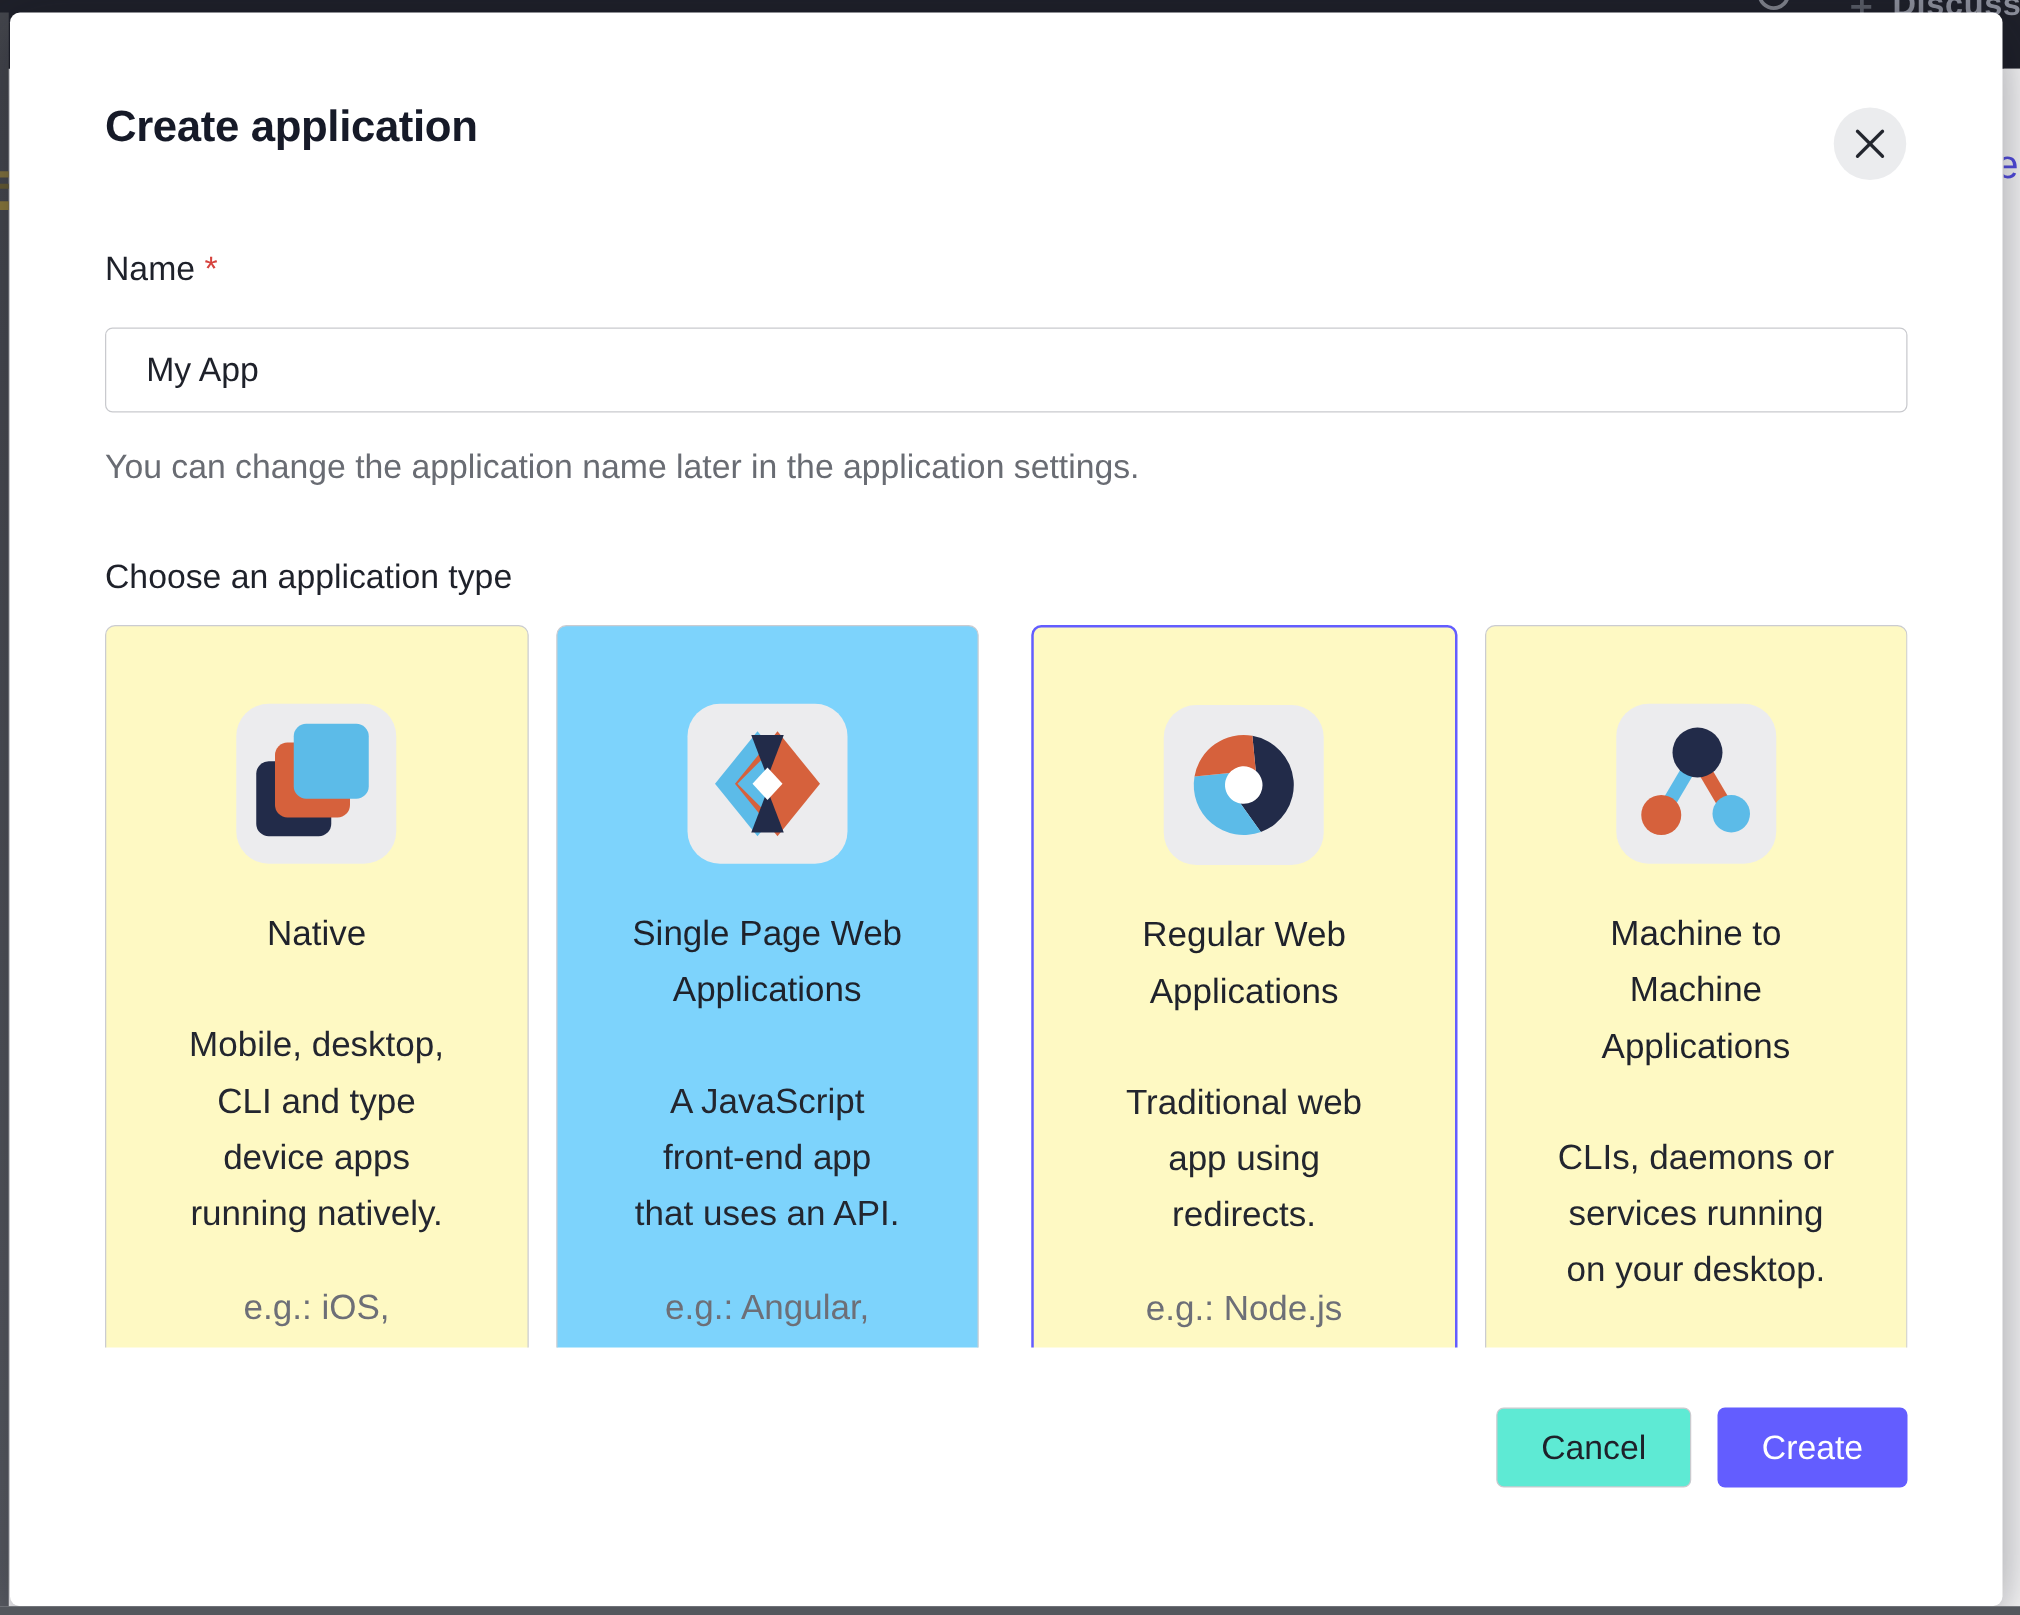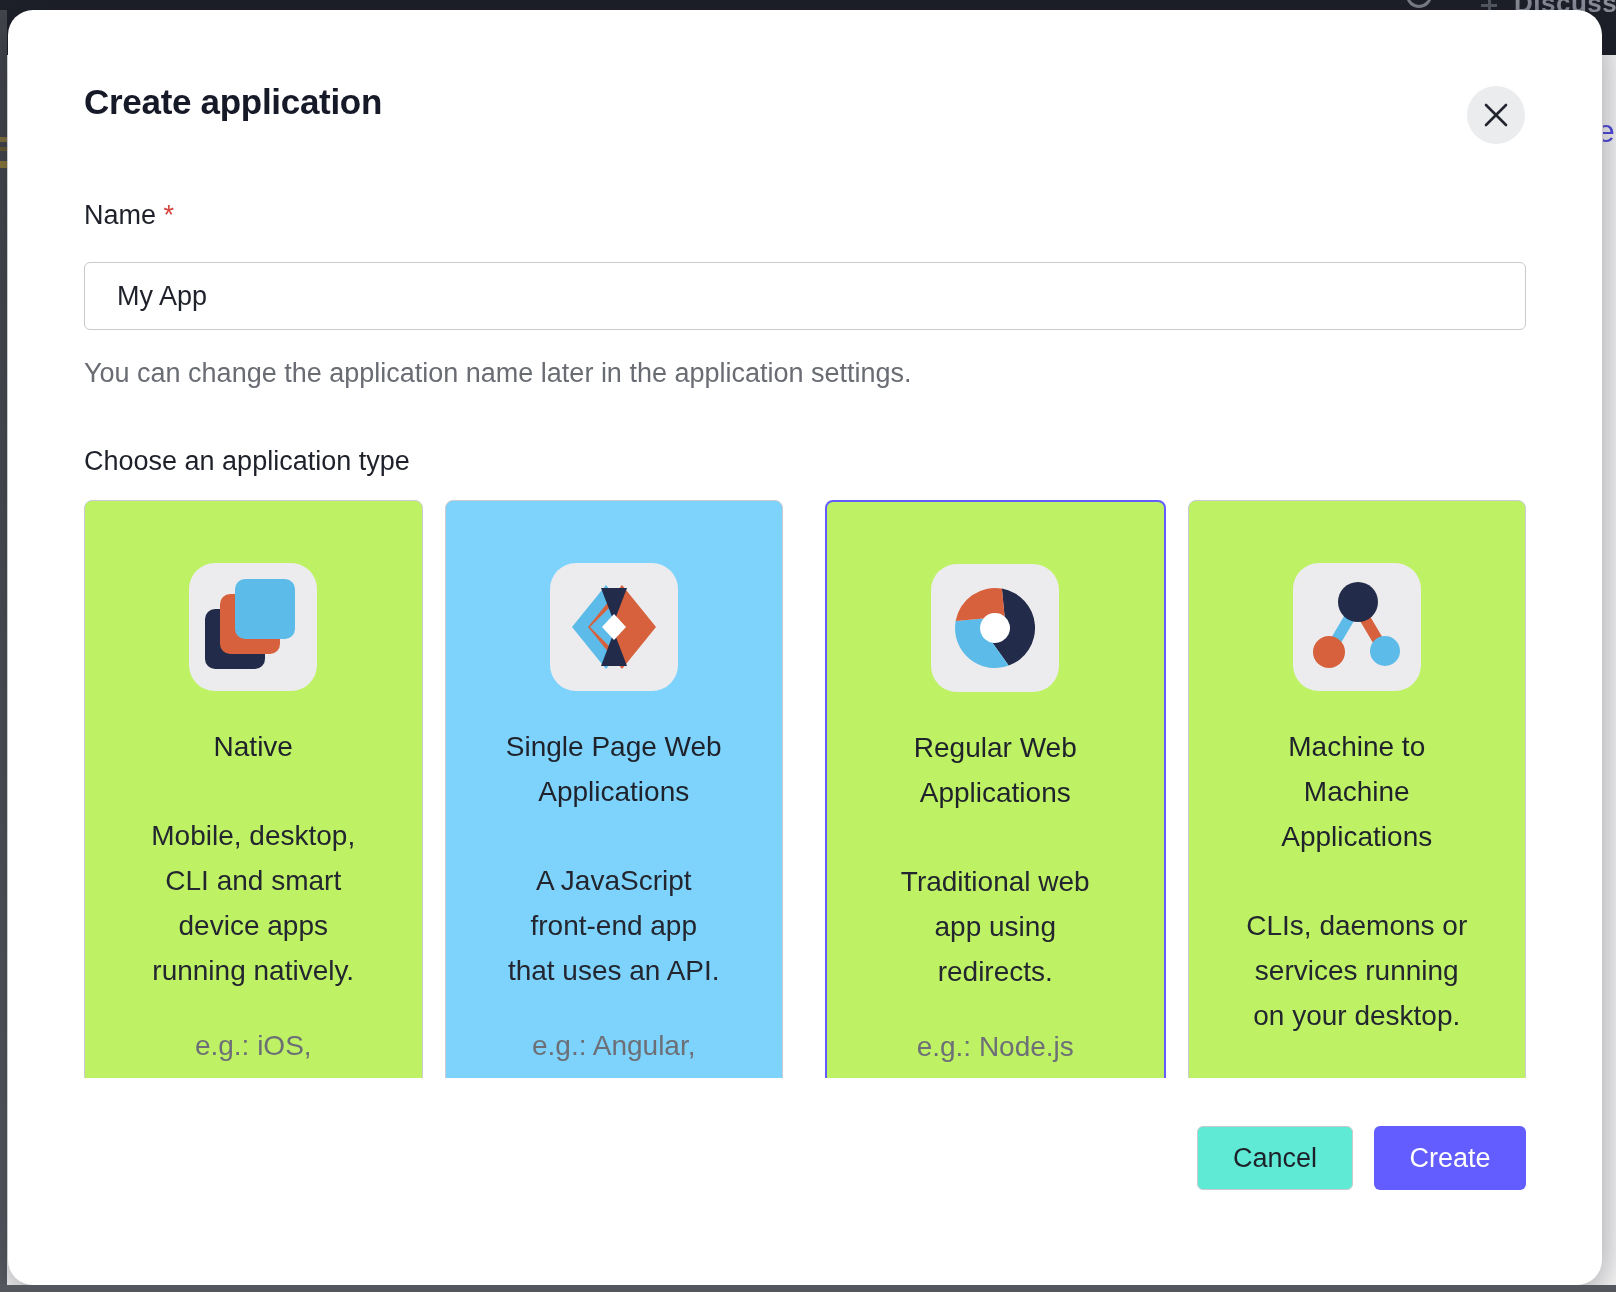--- a/index.html
+++ b/index.html
@@ -14,36 +14,36 @@
   .nav-sep-h { position:absolute; left:1481px; top:4px; width:16px; height:3px; background:#5a5e68; }
   .nav-discuss { position:absolute; left:1514px; top:-12px; font-size:26px; font-weight:600; color:#8f929e; letter-spacing:.5px; }
   .edge-left { position:absolute; left:0; top:10px; width:7px; height:1275px; background:linear-gradient(#46484e,#5d6066); z-index:1; }
   .edge-left .dash { position:absolute; left:0; width:7px; }
   .edge-bottom { position:absolute; left:0; top:1285px; width:1616px; height:7px; background:#54575d; z-index:3; }
   .edge-right { position:absolute; left:1603px; top:55px; width:13px; height:1230px; background:#fff; z-index:1; overflow:hidden; }
   .edge-right .frag-link { position:absolute; left:-6px; top:58px; font-size:32px; color:#554fe8; }
 
   
   .modal { position:absolute; left:8px; top:10px; width:1594px; height:1275px; background:#ffffff;
-           border-radius:25px; z-index:2; box-shadow:0 12px 48px rgba(10,12,24,.45); }
+           border-radius:8px; z-index:2; box-shadow:0 12px 48px rgba(10,12,24,.45); }
   .modal-title { position:absolute; left:76px; top:72px; font-size:35px; font-weight:700; color:#161a28; letter-spacing:-.3px; }
   .close-btn { position:absolute; left:1459px; top:76px; width:58px; height:58px; border-radius:50%;
                background:#ebecee; border:none; display:flex; align-items:center; justify-content:center; cursor:pointer; }
 
   .name-label { position:absolute; left:76px; top:190px; font-size:27px; font-weight:500; color:#1e212a; }
   .req-star { color:#d6433e; font-weight:500; }
   .name-input { position:absolute; left:76px; top:252px; width:1442px; height:68px; border:1.5px solid #c9cace;
                 border-radius:6px; font-family:inherit; font-size:27px; color:#1e212a; padding:4px 32px; background:#fff; outline:none; }
   .name-help { position:absolute; left:76px; top:348px; font-size:27px; color:#696c73; }
 
   .type-heading { position:absolute; left:76px; top:436px; font-size:27px; font-weight:500; color:#1e212a; }
 
   .cards-viewport { position:absolute; left:76px; top:490px; width:1442px; height:578px; overflow:hidden; }
   .cards-row { display:flex; gap:22px; }
-  .card { flex:1 1 0; height:740px; background:#bef264; border:1.5px solid #cbccd1; border-radius:8px; cursor:pointer;
+  .card { flex:1 1 0; height:740px; background:#fef9c3; border:1.5px solid #cbccd1; border-radius:8px; cursor:pointer;
           display:flex; flex-direction:column; align-items:center; text-align:center; padding:62px 16px 0; }
   .card.hovered { background:#7dd3fc; }
   .card.selected { border:2.5px solid #635dff;margin-left:20px; }
   .icon-box { width:128px; height:128px; border-radius:26px; background:#ececee; flex:0 0 auto;
               display:flex; align-items:center; justify-content:center; }
   .card-title { margin-top:33px; font-size:28px; line-height:45px; color:#1f222b; font-weight:500; white-space:pre-line; }
   .card-desc  { margin-top:44px; font-size:28px; line-height:45px; color:#23262f; white-space:pre-line; }
   .card-example { margin-top:30px; font-size:28px; line-height:45px; color:#6d6f77; white-space:pre-line; }
 
   .btn { position:absolute; top:1116px; height:64px; border-radius:6px; font-family:inherit; font-size:27px;
@@ -100,21 +100,21 @@
         <div class="card">
           <div class="icon-box">
             <svg width="124" height="124" viewBox="0 0 124 124">
               <rect x="14" y="44" width="60" height="60" rx="10" fill="#222b49"></rect>
               <rect x="29" y="29" width="60" height="60" rx="10" fill="#d6613c"></rect>
               <rect x="44" y="14" width="60" height="60" rx="10" fill="#5cbbe8"></rect>
             </svg>
           </div>
           <div class="card-title">Native</div>
           <div class="card-desc">Mobile, desktop,
-CLI and smart
+CLI and type
 device apps
 running natively.</div>
           <div class="card-example">e.g.: iOS,
 Electron, Apple</div>
         </div>
 
         <div class="card hovered">
           <div class="icon-box">
             <svg width="124" height="124" viewBox="0 0 124 124">
               <polygon points="20,62 54,20 88,62 54,104" fill="#5cbbe8"></polygon>

